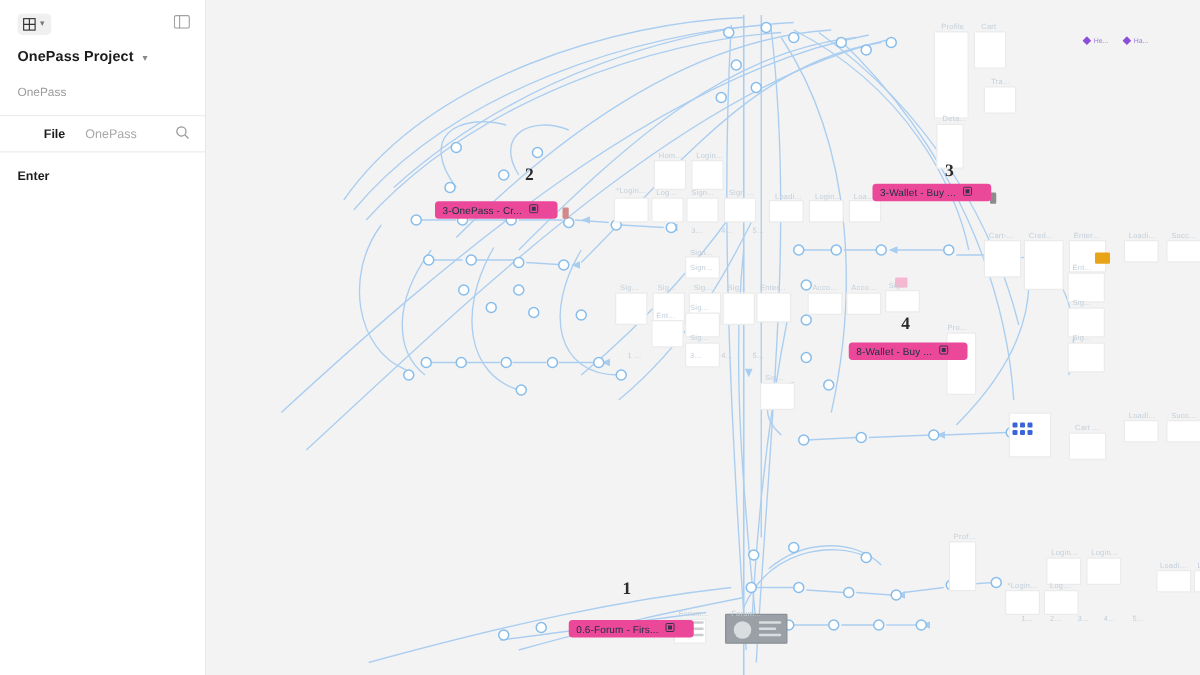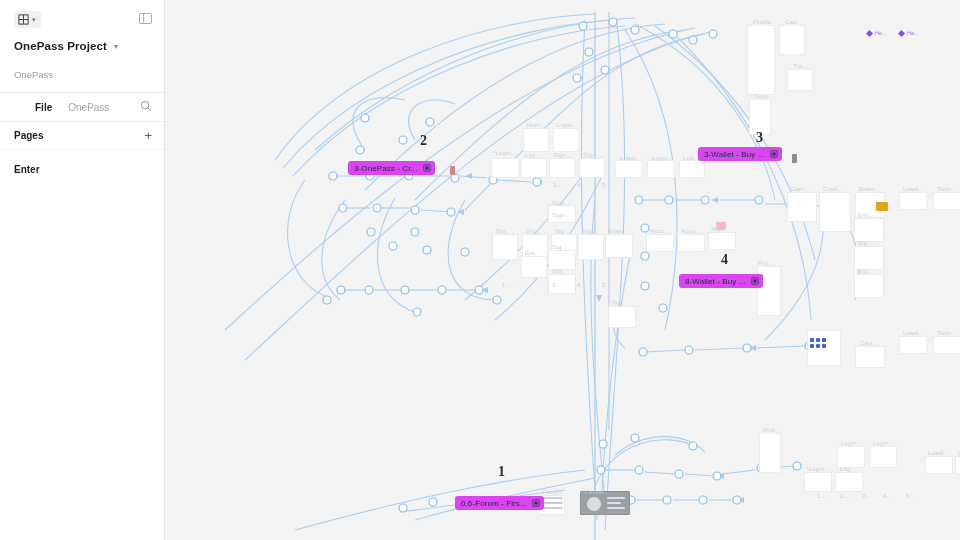--- a/index.html
+++ b/index.html
@@ -75,22 +75,22 @@
   
   .canvas {
     position: relative; flex: 1 1 auto; height: 540px;
     background: #f3f3f3; overflow: hidden;
   }
   .canvas-svg { position: absolute; inset: 0; width: 795px; height: 540px; }
 
   
   .frame-chip {
     position: absolute; display: flex; align-items: center;
-    background: #d946ef; border-radius: 3px;
-    height: 14px; padding: 0 4px 0 6px; gap: 5px;
+    background: #ec4899; border-radius: 3px;
+    height: 14px; padding: 0 15px 0 6px; gap: 5px;
     white-space: nowrap; cursor: pointer;
   }
   .frame-chip .fc-text {
     font-size: 8px; color: #17303f; letter-spacing: .1px;
   }
   .frame-chip .fc-icon { display: block; opacity: .85; }
   .section-num {
     position: absolute; font-size: 14px; font-weight: bold;
     color: #2b2b2b; font-family: "Liberation Serif", serif;
   }
@@ -155,24 +155,20 @@
       <span class="sb-tab active">File</span>
       <span class="sb-tab">OnePass</span>
       <span class="sb-search">
         <svg width="12" height="12" viewBox="0 0 14 14">
           <circle cx="6" cy="6" r="4.3" fill="none" stroke="#555" stroke-width="1.1"></circle>
           <line x1="9.2" y1="9.2" x2="12.6" y2="12.6" stroke="#555" stroke-width="1.1"></line>
         </svg>
       </span>
     </div>
 
-    <div class="sb-section">
-      <span class="sb-section-label">Pages</span>
-      <span class="sb-plus">+</span>
-    </div>
 
 
     <div class="sb-layers">
       <span class="sb-layers-label">Enter</span>
     </div>
   </div>
 
   <div class="canvas">
 
     <svg class="canvas-svg" viewBox="0 0 795 540" preserveAspectRatio="none">

